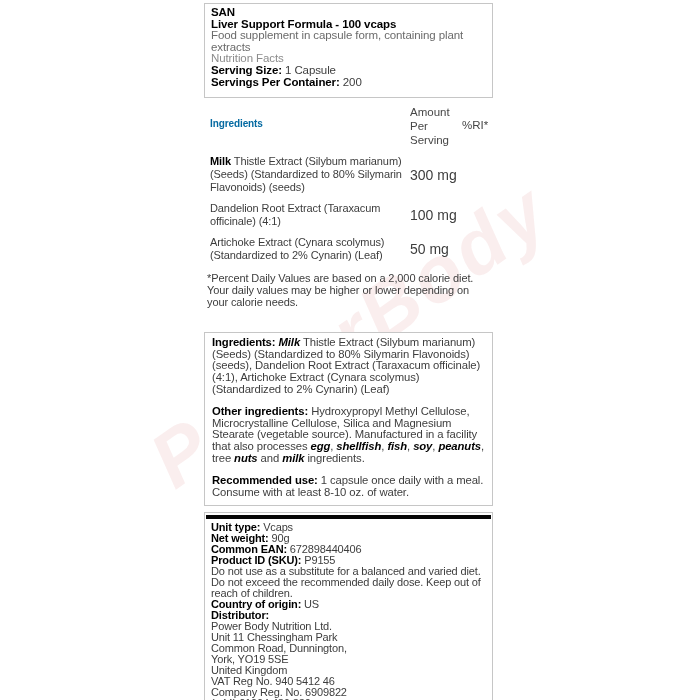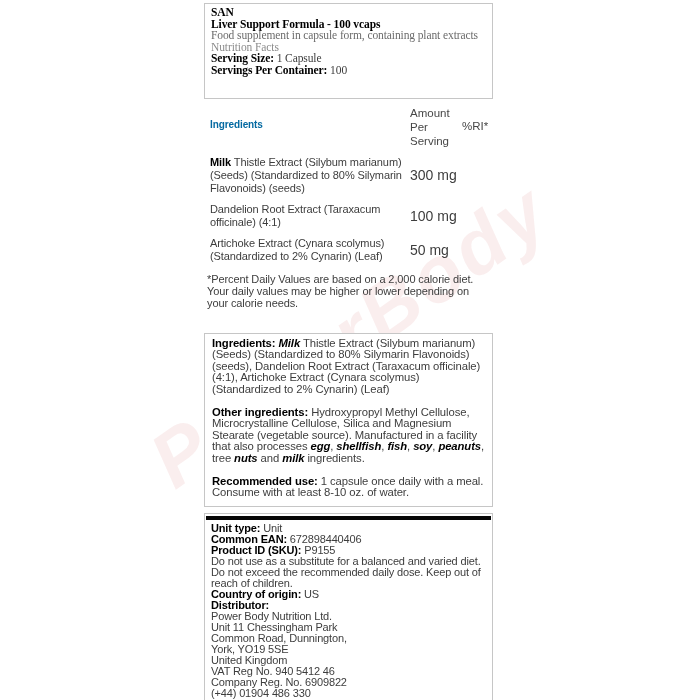--- a/index.html
+++ b/index.html
@@ -10,21 +10,21 @@
   }
   .watermark{
     position:absolute;left:70px;top:290px;width:560px;text-align:center;
     transform:rotate(-35deg);font-size:78px;font-weight:bold;font-style:italic;
     color:rgba(214,120,120,0.13);letter-spacing:4px;pointer-events:none;white-space:nowrap;
   }
   .column{position:absolute;left:204px;top:3px;width:289px;}
   .box{border:1px solid #c6c6c6;box-sizing:border-box;background:#fff;}
 
   
-  .top-box{padding:3px 6px 21px;font-size:11.5px;line-height:11.6px;letter-spacing:-0.1px;font-family:Liberation Serif, serif;}
+  .top-box{padding:3px 6px 9px;font-size:11.5px;line-height:11.6px;letter-spacing:-0.1px;}
   .brand,.product{font-weight:bold;color:#000;}
   .desc{color:#6b6b6b;}
   .nf{color:#8c8c8c;}
   .pair b{color:#000;}
 
   
   .t-header{display:flex;margin-top:7px;}
   .th-ing{width:206px;box-sizing:border-box;padding:13px 0 0 6px;font-size:10px;font-weight:bold;color:#0369a1;letter-spacing:-0.1px;}
   .th-amount{width:52px;font-size:11.5px;line-height:14px;color:#474747;white-space:pre-line;}
   .th-ri{font-size:11.5px;color:#474747;padding-top:14px;}
@@ -55,21 +55,21 @@
 <div class="watermark">PowerBody</div>
 
 <div class="column">
 
   <div class="box top-box">
     <div class="brand">SAN</div>
     <div class="product">Liver Support Formula - 100 vcaps</div>
     <div class="desc">Food supplement in capsule form, containing plant extracts</div>
     <div class="nf">Nutrition Facts</div>
     <div class="pair"><b>Serving Size:</b><span> 1 Capsule</span></div>
-    <div class="pair"><b>Servings Per Container:</b><span> 100</span></div>
+    <div class="pair"><b>Servings Per Container:</b><span> 200</span></div>
   </div>
 
   <div class="t-header">
     <div class="th-ing">Ingredients</div>
     <div class="th-amount">Amount
 Per
 Serving</div>
     <div class="th-ri">%RI*</div>
   </div>
 
@@ -95,21 +95,22 @@
 
   <div class="box mid-box">
     <p><b>Ingredients:</b><span class="bi"> Milk</span><span> Thistle Extract (Silybum marianum) (Seeds) (Standardized to 80% Silymarin Flavonoids) (seeds), Dandelion Root Extract (Taraxacum officinale) (4:1), Artichoke Extract (Cynara scolymus) (Standardized to 2% Cynarin) (Leaf)</span></p>
     <p><b>Other ingredients:</b><span> Hydroxypropyl Methyl Cellulose, Microcrystalline Cellulose, Silica and Magnesium Stearate (vegetable source). Manufactured in a facility that also processes </span><span class="bi">egg</span><span>, </span><span class="bi">shellfish</span><span>, </span><span class="bi">fish</span><span>, </span><span class="bi">soy</span><span>, </span><span class="bi">peanuts</span><span>, tree </span><span class="bi">nuts</span><span> and </span><span class="bi">milk</span><span> ingredients.</span></p>
     <p><b>Recommended use:</b><span> 1 capsule once daily with a meal. Consume with at least 8-10 oz. of water.</span></p>
   </div>
 
   <div class="box bottom-box">
     <div class="black-bar"></div>
     <div class="details">
-      <div><b>Unit type:</b><span> Unit</span></div>
+      <div><b>Unit type:</b><span> Vcaps</span></div>
+      <div><b>Net weight:</b><span> 90g</span></div>
       <div><b>Common EAN:</b><span> 672898440406</span></div>
       <div><b>Product ID (SKU):</b><span> P9155</span></div>
       <div>Do not use as a substitute for a balanced and varied diet. Do not exceed the recommended daily dose. Keep out of reach of children.</div>
       <div><b>Country of origin:</b><span> US</span></div>
       <div><b>Distributor:</b></div>
       <div>Power Body Nutrition Ltd.</div>
       <div>Unit 11 Chessingham Park</div>
       <div>Common Road, Dunnington,</div>
       <div>York, YO19 5SE</div>
       <div>United Kingdom</div>

